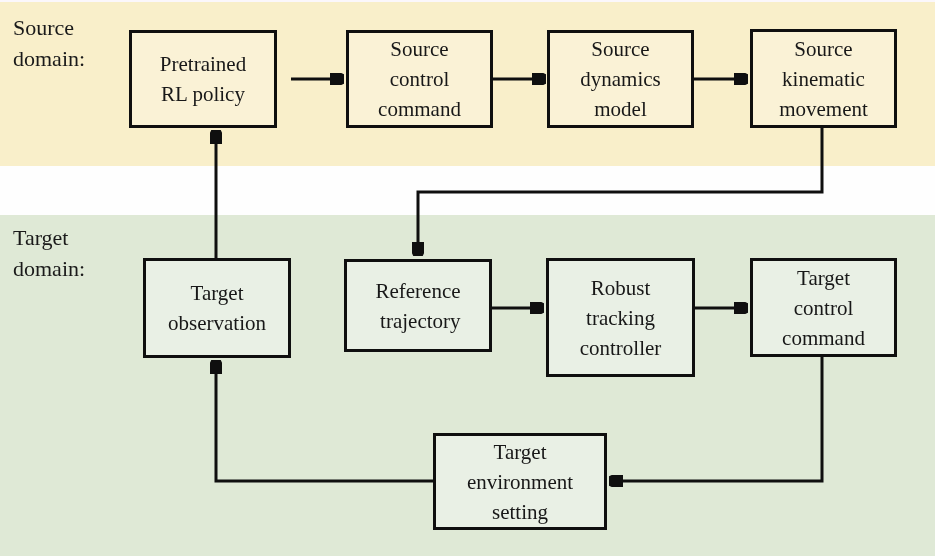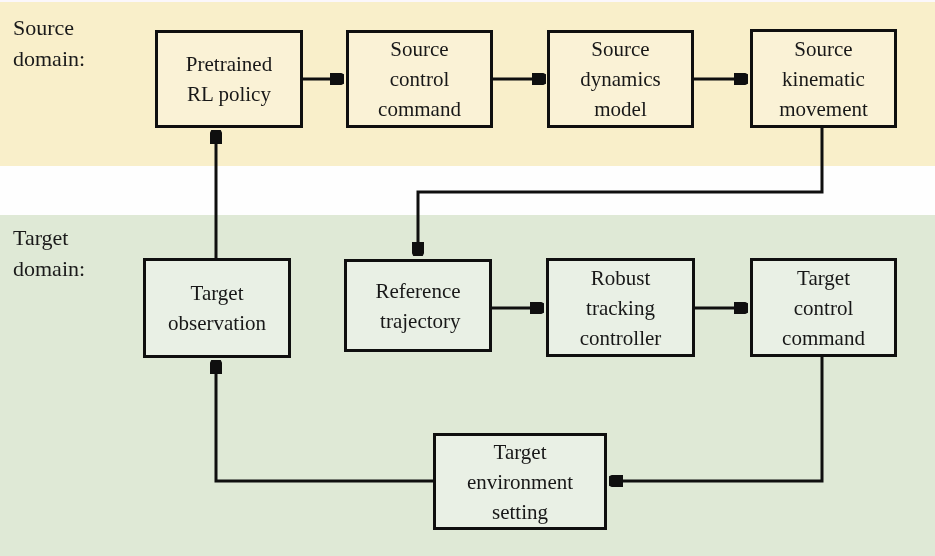--- a/index.html
+++ b/index.html
@@ -102,37 +102,37 @@
     <path d="M493,79 L545,79" marker-end="url(#ah)"></path>
     <path d="M694,79 L747,79" marker-end="url(#ah)"></path>
     <path d="M822,128 L822,192 L418,192 L418,255" marker-end="url(#ah)"></path>
     <path d="M492,308 L543,308" marker-end="url(#ah)"></path>
     <path d="M695,308 L747,308" marker-end="url(#ah)"></path>
     <path d="M822,357 L822,481 L610,481" marker-end="url(#ah)"></path>
     <path d="M433,481 L216,481 L216,361" marker-end="url(#ah)"></path>
     <path d="M216,258 L216,131" marker-end="url(#ah)"></path>
   </svg>
 
-  <div class="node src" style="left:155px; top:30px; width:148px; height:98px;">Pretrained
+  <div class="node src" style="left:129px; top:30px; width:148px; height:98px;">Pretrained
 RL policy</div>
   <div class="node src" style="left:346px; top:30px; width:147px; height:98px;">Source
 control
 command</div>
   <div class="node src" style="left:547px; top:30px; width:147px; height:98px;">Source
 dynamics
 model</div>
   <div class="node src" style="left:750px; top:29px; width:147px; height:99px;">Source
 kinematic
 movement</div>
 
   <div class="node tgt" style="left:143px; top:258px; width:148px; height:100px;">Target
 observation</div>
   <div class="node tgt" style="left:344px; top:259px; width:148px; height:93px;text-align:right;">Reference
 trajectory</div>
-  <div class="node tgt" style="left:546px; top:258px; width:149px; height:99px;">Robust
+  <div class="node tgt" style="left:546px; top:258px; width:149px; height:119px;">Robust
 tracking
 controller</div>
   <div class="node tgt" style="left:750px; top:258px; width:147px; height:99px;">Target
 control
 command</div>
   <div class="node tgt" style="left:433px; top:433px; width:174px; height:97px;">Target
 environment
 setting</div>
 
 </div>

